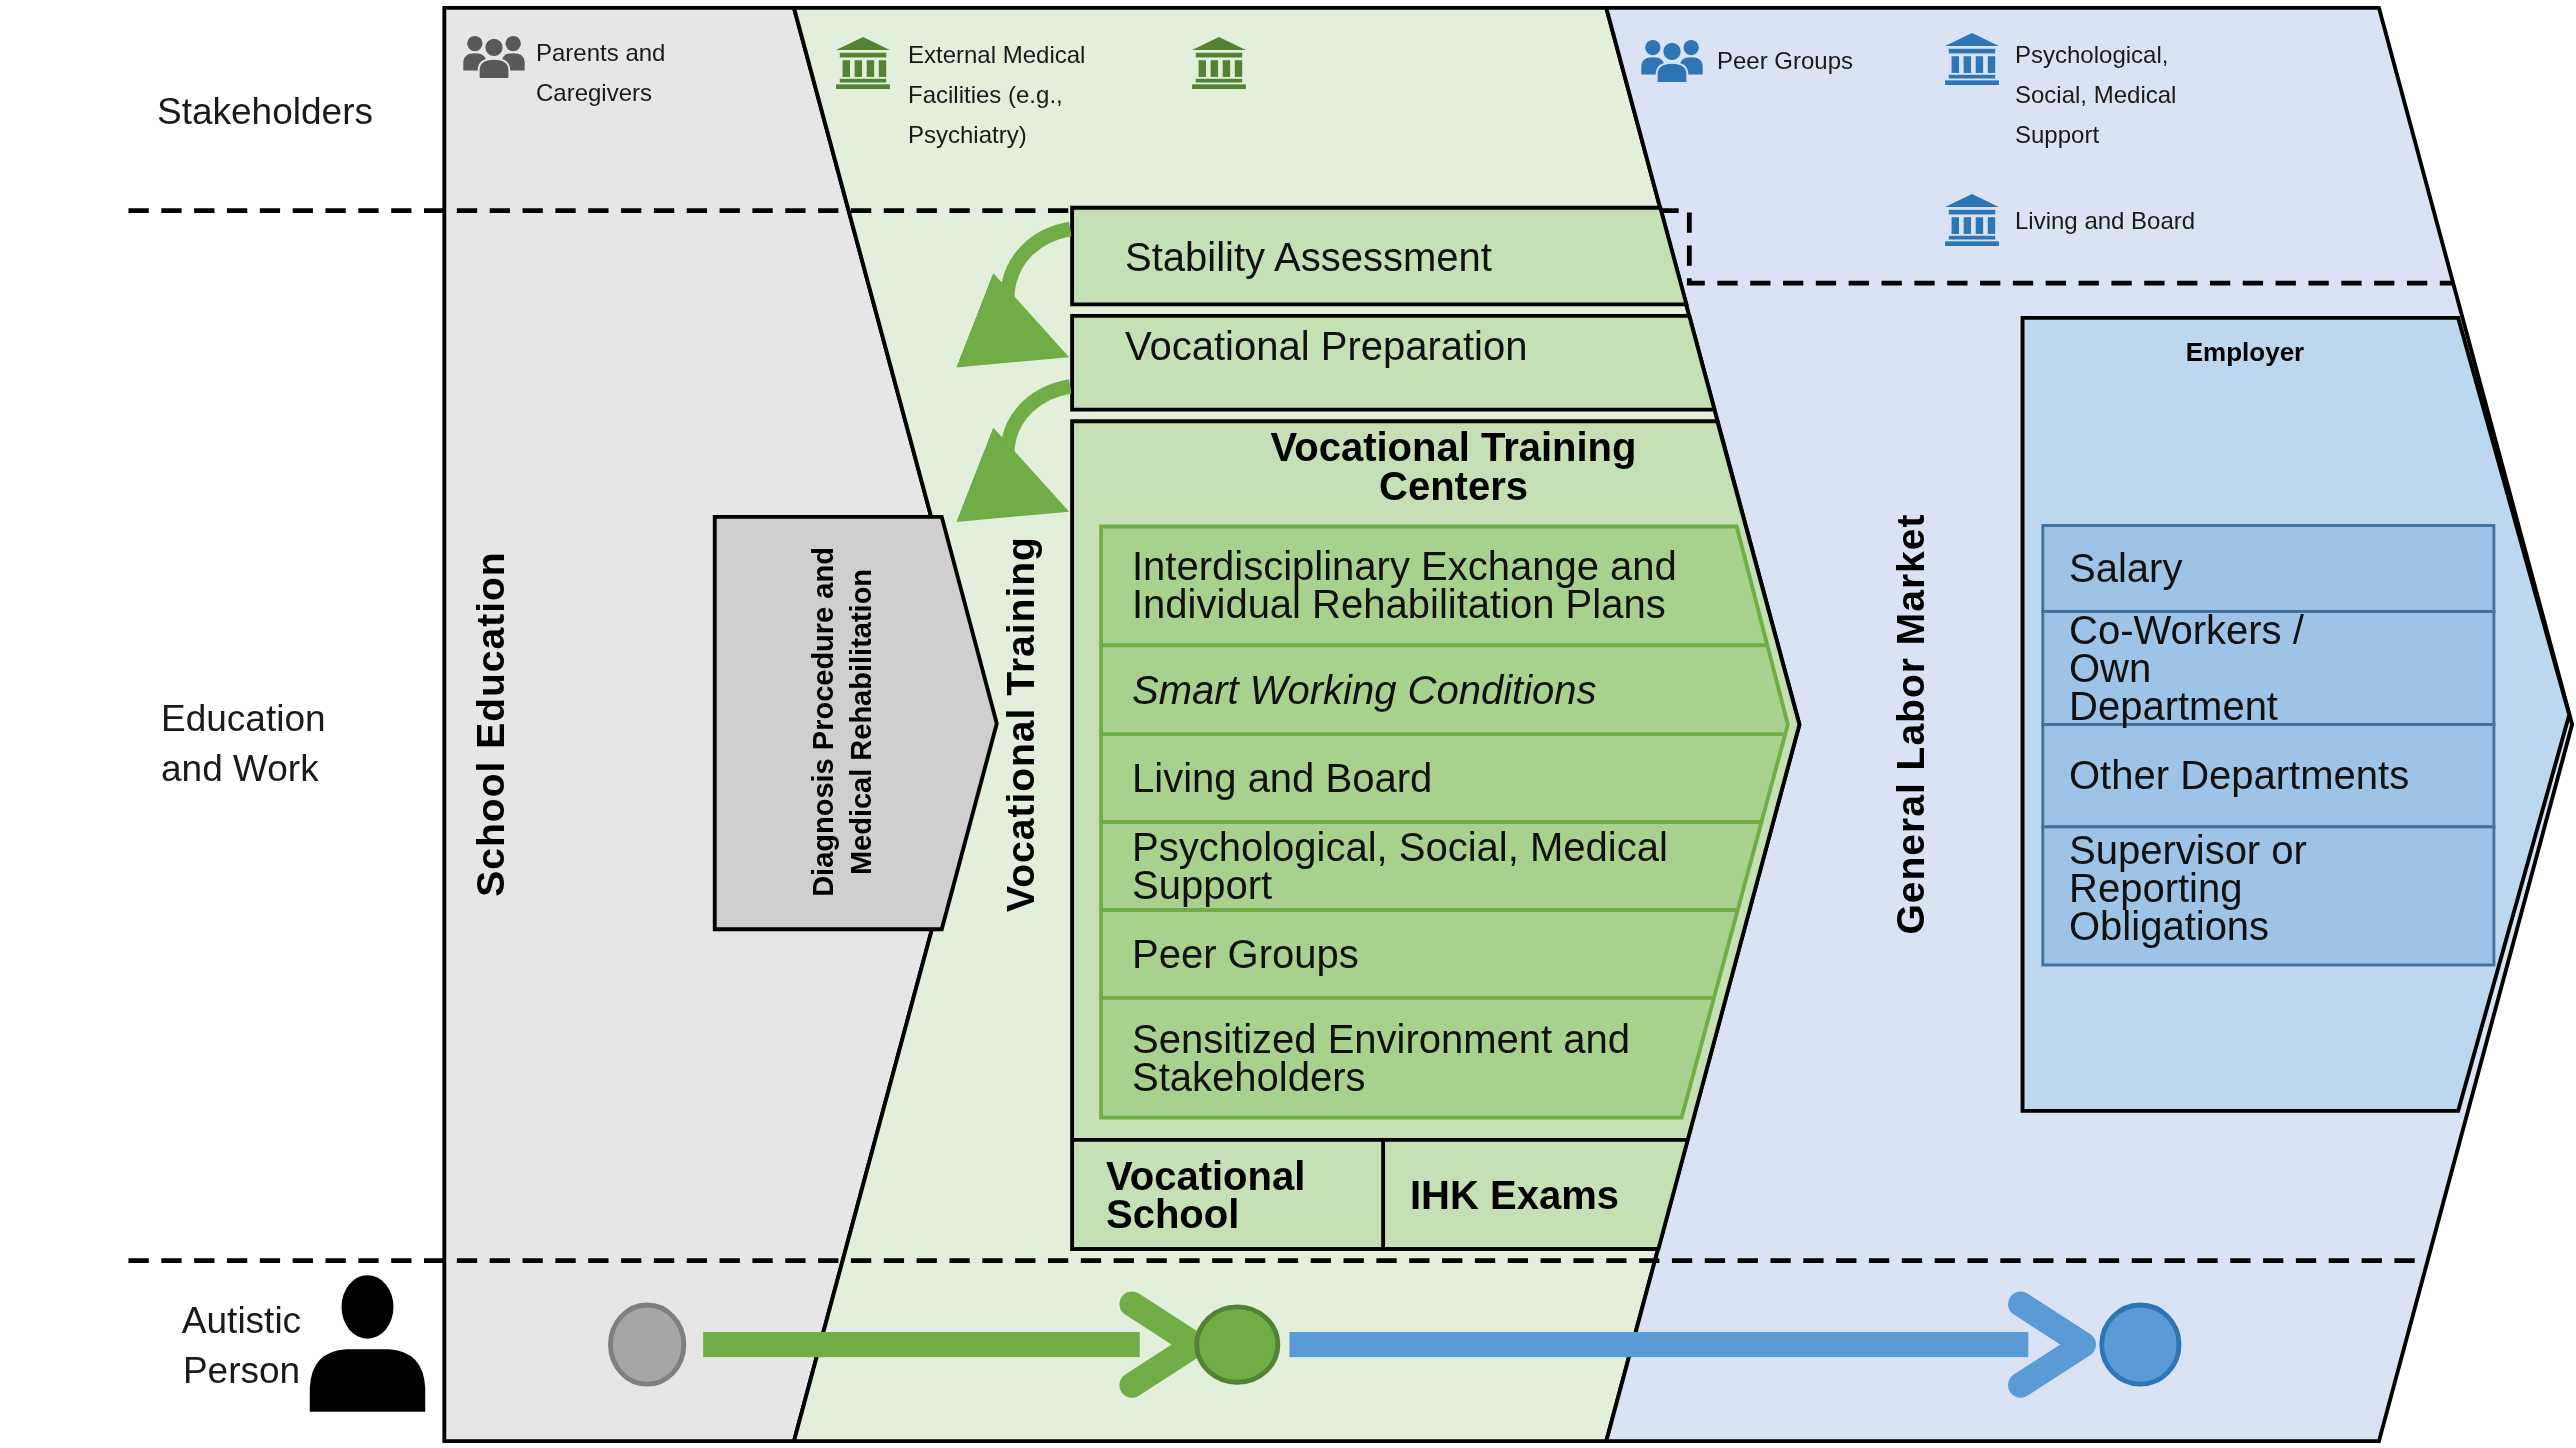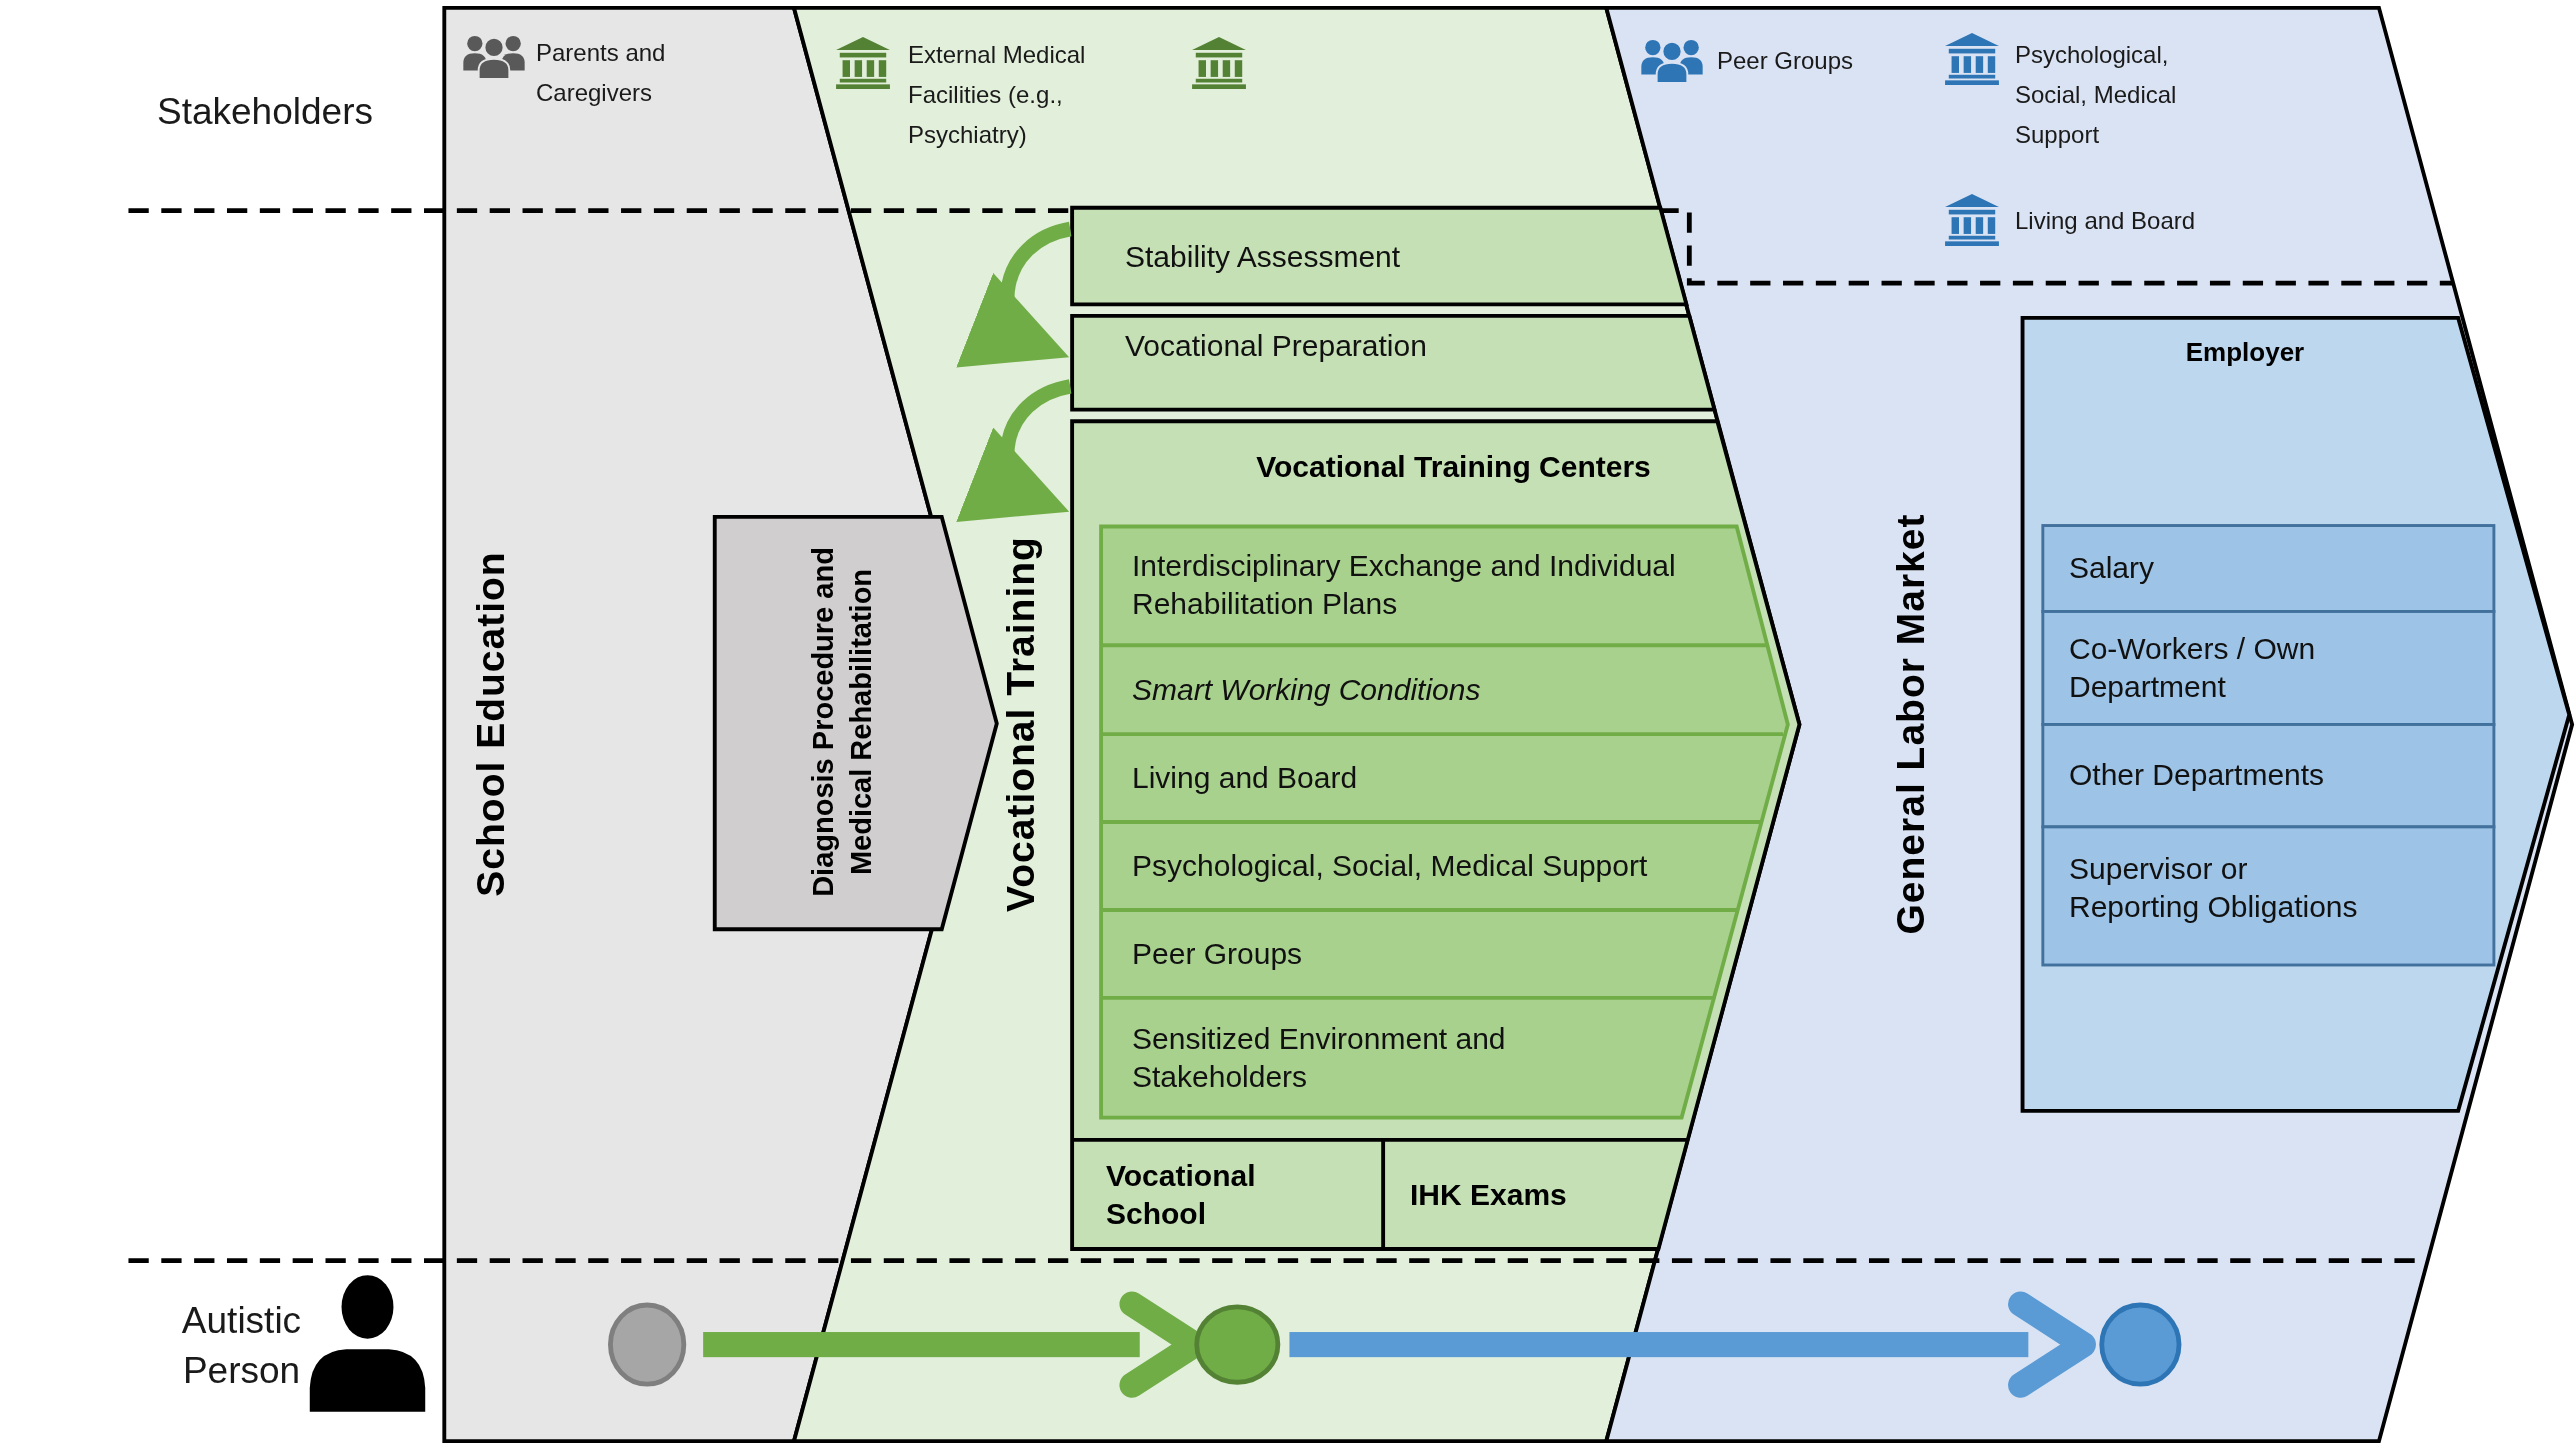--- a/index.html
+++ b/index.html
@@ -1,21 +1,21 @@
 <!DOCTYPE html>
 <html><head>
 <meta charset="utf-8">
 <style>
   html,body{margin:0;padding:0;background:#fff;}
   #canvas{position:relative;width:2576px;height:1449px;background:#fff;overflow:hidden;
           font-family:"Liberation Sans", sans-serif;color:#1a1a1a;}
   #bg{position:absolute;left:0;top:0;}
   .txt{position:absolute;font-size:24px;line-height:40px;color:#1a1a1a;}
   .big{font-size:37px;line-height:50px;}
-  .cell{position:absolute;display:flex;align-items:center;font-size:30px;line-height:38px;color:#111;}
+  .cell{position:absolute;display:flex;align-items:center;font-size:40px;line-height:38px;color:#111;}
   .b{font-weight:bold;color:#000;}
   .ctr{justify-content:center;text-align:center;}
   .vtitle{position:absolute;transform:translate(-50%,-50%) rotate(-90deg);white-space:nowrap;
           font-weight:bold;font-size:39px;color:#000;letter-spacing:1px;}
   .vdiag{position:absolute;transform:translate(-50%,-50%) rotate(-90deg);width:444px;
          text-align:center;font-weight:bold;font-size:29px;line-height:38px;color:#000;}
   .icon{position:absolute;}
 </style>
 </head>
 <body>
@@ -147,20 +147,21 @@
   </span>
 
   <span class="icon" style="left:304px;top:1275px;">
     <svg width="127" height="137" viewBox="0 0 132 142" fill="#000">
       <ellipse cx="66" cy="33" rx="27" ry="33"></ellipse>
       <path d="M6,142 v-25 q2,-38 38,-40 h44 q36,2 38,40 v25 z"></path>
     </svg>
   </span>
 
   <div class="txt big" style="left:157px;top:87px;">Stakeholders</div>
+  <div class="txt big" style="left:161px;top:694px;width:232px;">Education and Work</div>
   <div class="txt big" style="left:157px;top:1296px;width:169px;text-align:center;">Autistic Person</div>
 
   <div class="txt" style="left:536px;top:33px;width:193px;">Parents and Caregivers</div>
   <div class="txt" style="left:908px;top:35px;width:241px;">External Medical Facilities (e.g., Psychiatry)</div>
   <div class="txt" style="left:1717px;top:41px;">Peer Groups</div>
   <div class="txt" style="left:2015px;top:35px;width:232px;">Psychological, Social, Medical Support</div>
   <div class="txt" style="left:2015px;top:201px;">Living and Board</div>
 
   <div class="vtitle" style="left:491px;top:724px;">School Education</div>
   <div class="vtitle" style="left:1021px;top:724px;">Vocational Training</div>

